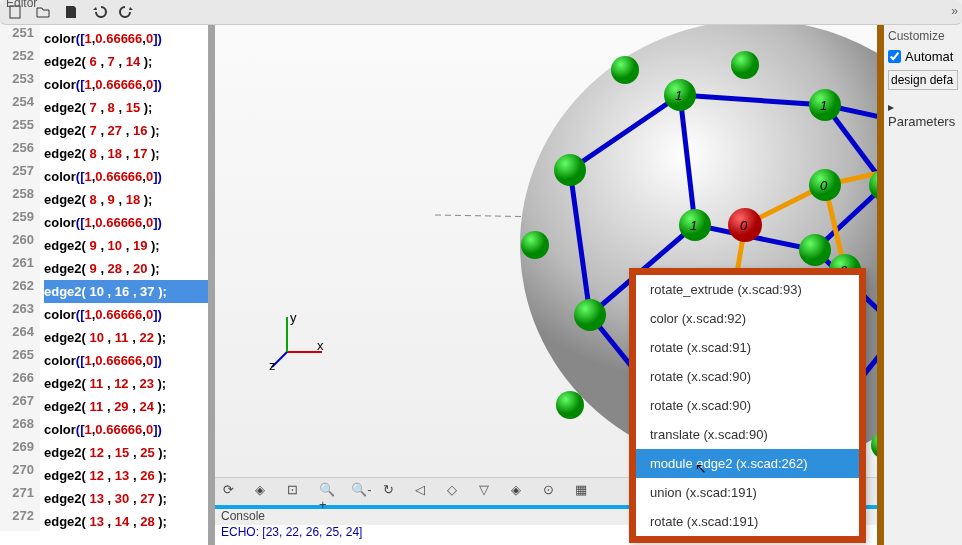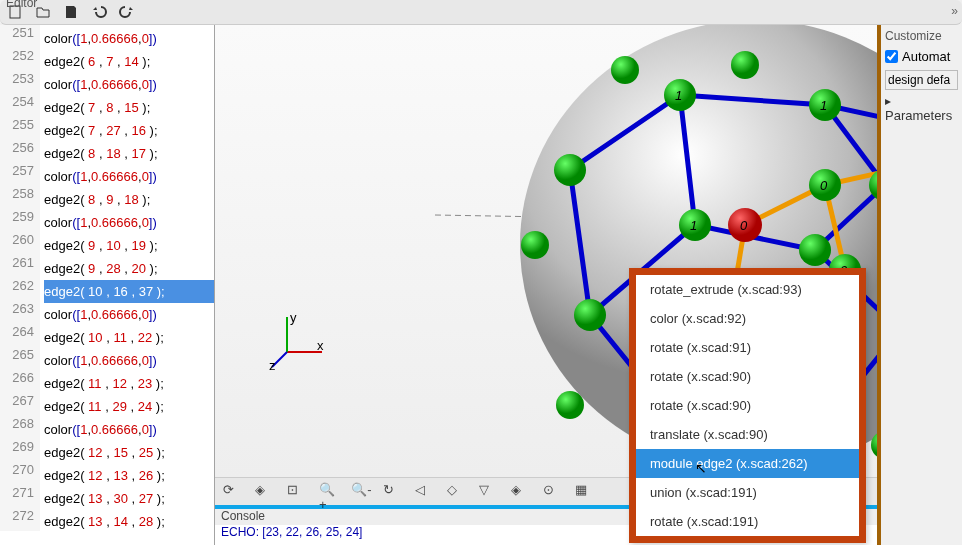--- a/index.html
+++ b/index.html
@@ -1,45 +1,45 @@
 <!DOCTYPE html>
 <html><head>
 <meta charset="utf-8">
 <style>
 * { margin:0; padding:0; box-sizing:border-box; font-family:sans-serif; font-size:13px; }
 body { width:962px; height:545px; background:#f0f0f0; overflow:hidden; position:relative; }
 .topbar { height:25px; background:#e8e8e8; border-bottom:1px solid #ccc; display:flex; align-items:center; padding-left:4px;border-radius:6px; }
 .editor-label { position:absolute; top:-4px; left:6px; font-size:12px; color:#555; }
 .toolbar-icon { width:22px; height:22px; display:inline-flex; align-items:center; justify-content:center; margin-right:6px; color:#333; }
 .main { display:flex; height:520px; }
-.editor { width:215px; background:#fff; border-right:1px solid #a3a3a3; overflow:hidden; font-family:monospace; font-size:13px; position:relative; }
+.editor { width:215px; background:#fff; border-right:7px solid #a3a3a3; overflow:hidden; font-family:monospace; font-size:13px; position:relative;font-weight:bold; }
 .gutter { position:absolute; left:0; top:0; width:40px; background:#f5f5f5; text-align:right; padding-right:6px; color:#888; }
 .codearea { position:absolute; left:44px; top:0; right:0; line-height:23px; padding-top:2px; }
 .ln { height:23px; }
 .codeline { height:23px; white-space:nowrap; }
 .codeline.sel { background:#4a90e2; color:#fff; }
 .fn { color:#000; }
 .num { color:#c00; }
 .brk { color:#00a; }
 .viewport { flex:1; position:relative; background:#fff; display:flex; flex-direction:column; }
 .view3d { flex:1; position:relative; background:linear-gradient(#fafafa,#eee); overflow:hidden; }
 .view-toolbar { height:28px; background:#e8e8e8; border-top:1px solid #ccc; display:flex; align-items:center; padding-left:8px; gap:12px; }
 .vtb-icon { width:20px; height:20px; opacity:.7; }
 .console-head { height:20px; border-top:4px solid #0ea5e9; padding-left:6px; font-size:12px; color:#444; background:#eee; }
 .console-body { height:20px; background:#fff; padding-left:6px; font-size:12px; color:#00a; overflow:hidden; }
 .axis { position:absolute; left:52px; bottom:105px; }
 .context-menu { position:absolute; left:629px; top:268px; width:237px; background:#fff; border:7px solid #c2410c; box-shadow:2px 2px 6px rgba(0,0,0,.2); z-index:50; }
 .ctx-item { height:29px; line-height:29px; padding-left:14px; color:#333; cursor:default; }
 .ctx-item.hl { background:#2e8fdd; color:#fff; }
 .cursor { position:absolute; left:695px; top:460px; z-index:60; font-size:14px; }
-.right-panel { width:85px; background:#f0f0f0; border-left:4px solid #a16207; padding:4px 4px; overflow:hidden; }
+.right-panel { width:85px; background:#f0f0f0; border-left:7px solid #a16207; padding:4px 4px; overflow:hidden; }
 .rp-label { font-size:12px; color:#555; margin-bottom:6px; white-space:nowrap; }
 .rp-chk { display:flex; align-items:center; gap:4px; font-size:12px; white-space:nowrap; margin-bottom:6px; }
 .rp-sel { width:100%; border:1px solid #bbb; font-size:12px; padding:2px; white-space:nowrap; overflow:hidden; }
-.rp-disc { margin-top:4px; font-size:12px; color:#333; }
+.rp-disc { margin-top:10px; font-size:12px; color:#333; }
 .sphere-svg { position:absolute; top:-10px; left:170px; }
 .chev { position:absolute; right:4px; top:4px; color:#666; font-size:12px; }
 </style>
 </head>
 <body>
 
 <div class="topbar">
   <span class="editor-label">Editor</span>
   <span class="toolbar-icon">
       <svg width="16" height="16" viewBox="0 0 16 16">

